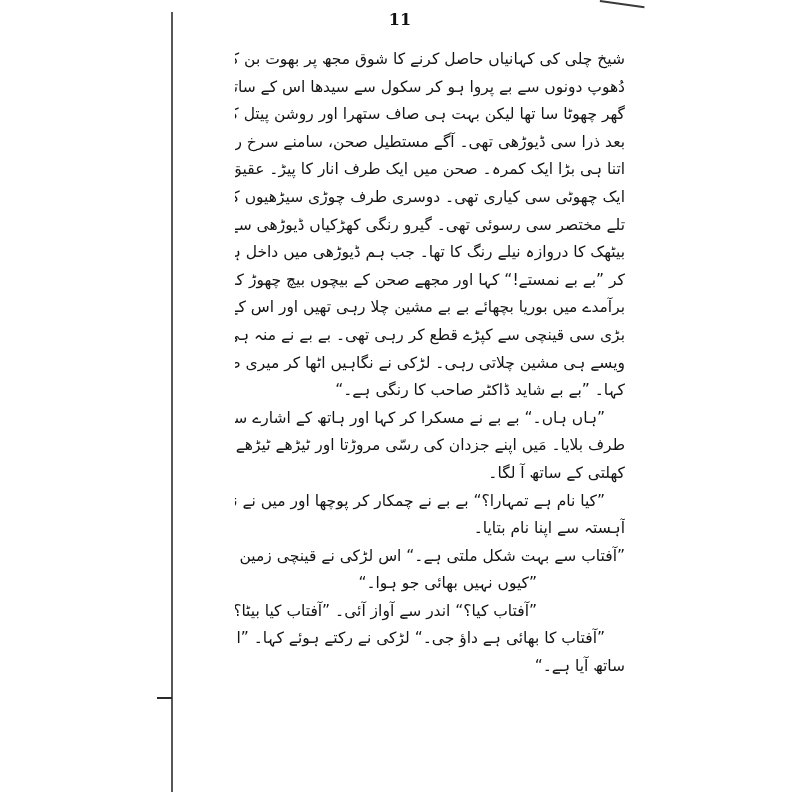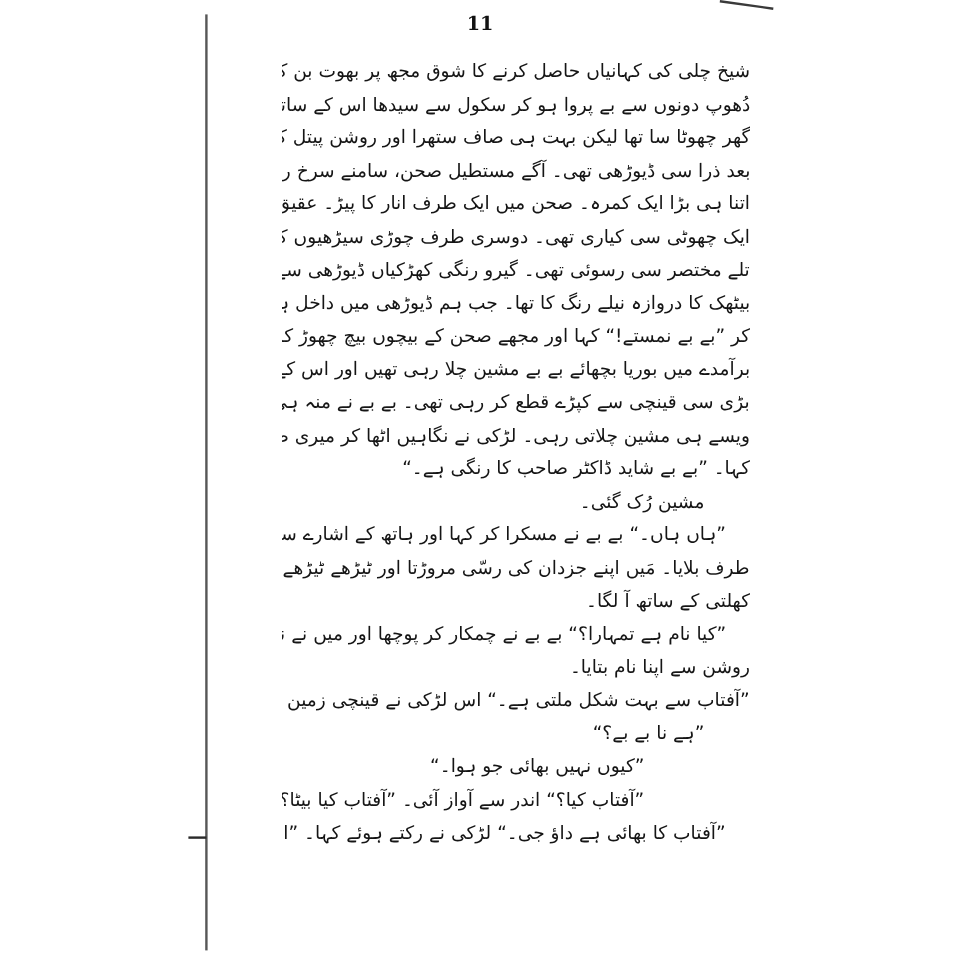--- a/index.html
+++ b/index.html
@@ -101,25 +101,24 @@
     <div class="line">بعد ذرا سی ڈیوڑھی تھی۔ آگے مستطیل صحن، سامنے سرخ رنگ کا برآمدہ اور اس کے پیچھے</div>
     <div class="line">اتنا ہی بڑا ایک کمرہ۔ صحن میں ایک طرف انار کا پیڑ۔ عقیق کے چند پودے اور دھنیا کی</div>
     <div class="line">ایک چھوٹی سی کیاری تھی۔ دوسری طرف چوڑی سیڑھیوں کا ایک زینہ جس کی محراب</div>
     <div class="line">تلے مختصر سی رسوئی تھی۔ گیرو رنگی کھڑکیاں ڈیوڑھی سے ملحقہ بیٹھک میں کھلتی تھیں اور</div>
     <div class="line">بیٹھک کا دروازہ نیلے رنگ کا تھا۔ جب ہم ڈیوڑھی میں داخل ہوئے تو امی چند نے چلّا</div>
     <div class="line">کر ”بے بے نمستے!“ کہا اور مجھے صحن کے بیچوں بیچ چھوڑ کر بیٹھک میں گھس گیا۔</div>
     <div class="line">برآمدے میں بوریا بچھائے بے بے مشین چلا رہی تھیں اور اس کے پاس ہی ایک لڑکی</div>
     <div class="line">بڑی سی قینچی سے کپڑے قطع کر رہی تھی۔ بے بے نے منہ ہی منہ میں کچھ جواب دیا اور</div>
     <div class="line">ویسے ہی مشین چلاتی رہی۔ لڑکی نے نگاہیں اٹھا کر میری طرف دیکھا اور گردن موڑ کر</div>
     <div class="line short">کہا۔ ”بے بے شاید ڈاکٹر صاحب کا رنگی ہے۔“</div>
-    <div class="line indent-q-deep">مشین رُک گئی۔</div>
     <div class="line indent-q">”ہاں ہاں۔“ بے بے نے مسکرا کر کہا اور ہاتھ کے اشارے سے مجھے اپنی</div>
     <div class="line">طرف بلایا۔ مَیں اپنے جزدان کی رسّی مروڑتا اور ٹیڑھے ٹیڑھے پاؤں دھرتا برآمدے کے</div>
     <div class="line short">کھلتی کے ساتھ آ لگا۔</div>
     <div class="line indent-q">”کیا نام ہے تمہارا؟“ بے بے نے چمکار کر پوچھا اور میں نے نگاہیں جھکا کر</div>
-    <div class="line short">روشن سے اپنا نام بتایا۔</div>
+    <div class="line short">آہستہ سے اپنا نام بتایا۔</div>
     <div class="line">”آفتاب سے بہت شکل ملتی ہے۔“ اس لڑکی نے قینچی زمین پر رکھ کر کہا۔</div>
-    <div class="line indent-q-deep">”ہے نا بے بے؟“</div>
     <div class="line indent-q-mid">”کیوں نہیں بھائی جو ہوا۔“</div>
     <div class="line indent-q-mid">”آفتاب کیا؟“ اندر سے آواز آئی۔ ”آفتاب کیا بیٹا؟“</div>
     <div class="line indent-q">”آفتاب کا بھائی ہے داؤ جی۔“ لڑکی نے رکتے ہوئے کہا۔ ”امی چند کے</div>
+    <div class="line short">ساتھ آیا ہے۔“</div>
   </div>
 </div>
 
 </body></html>

